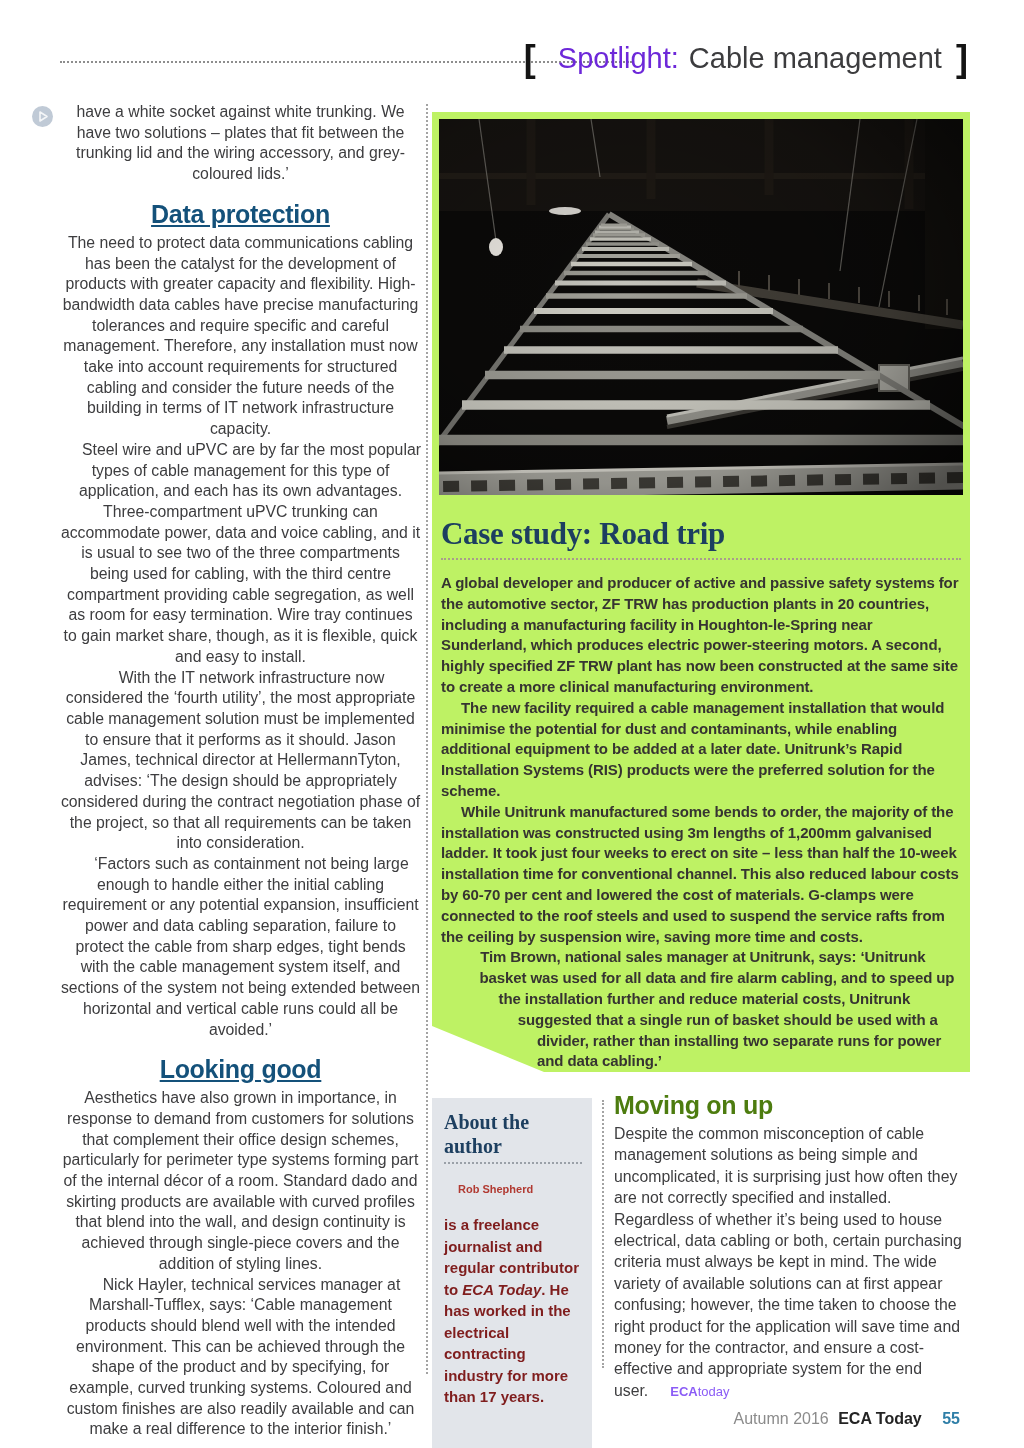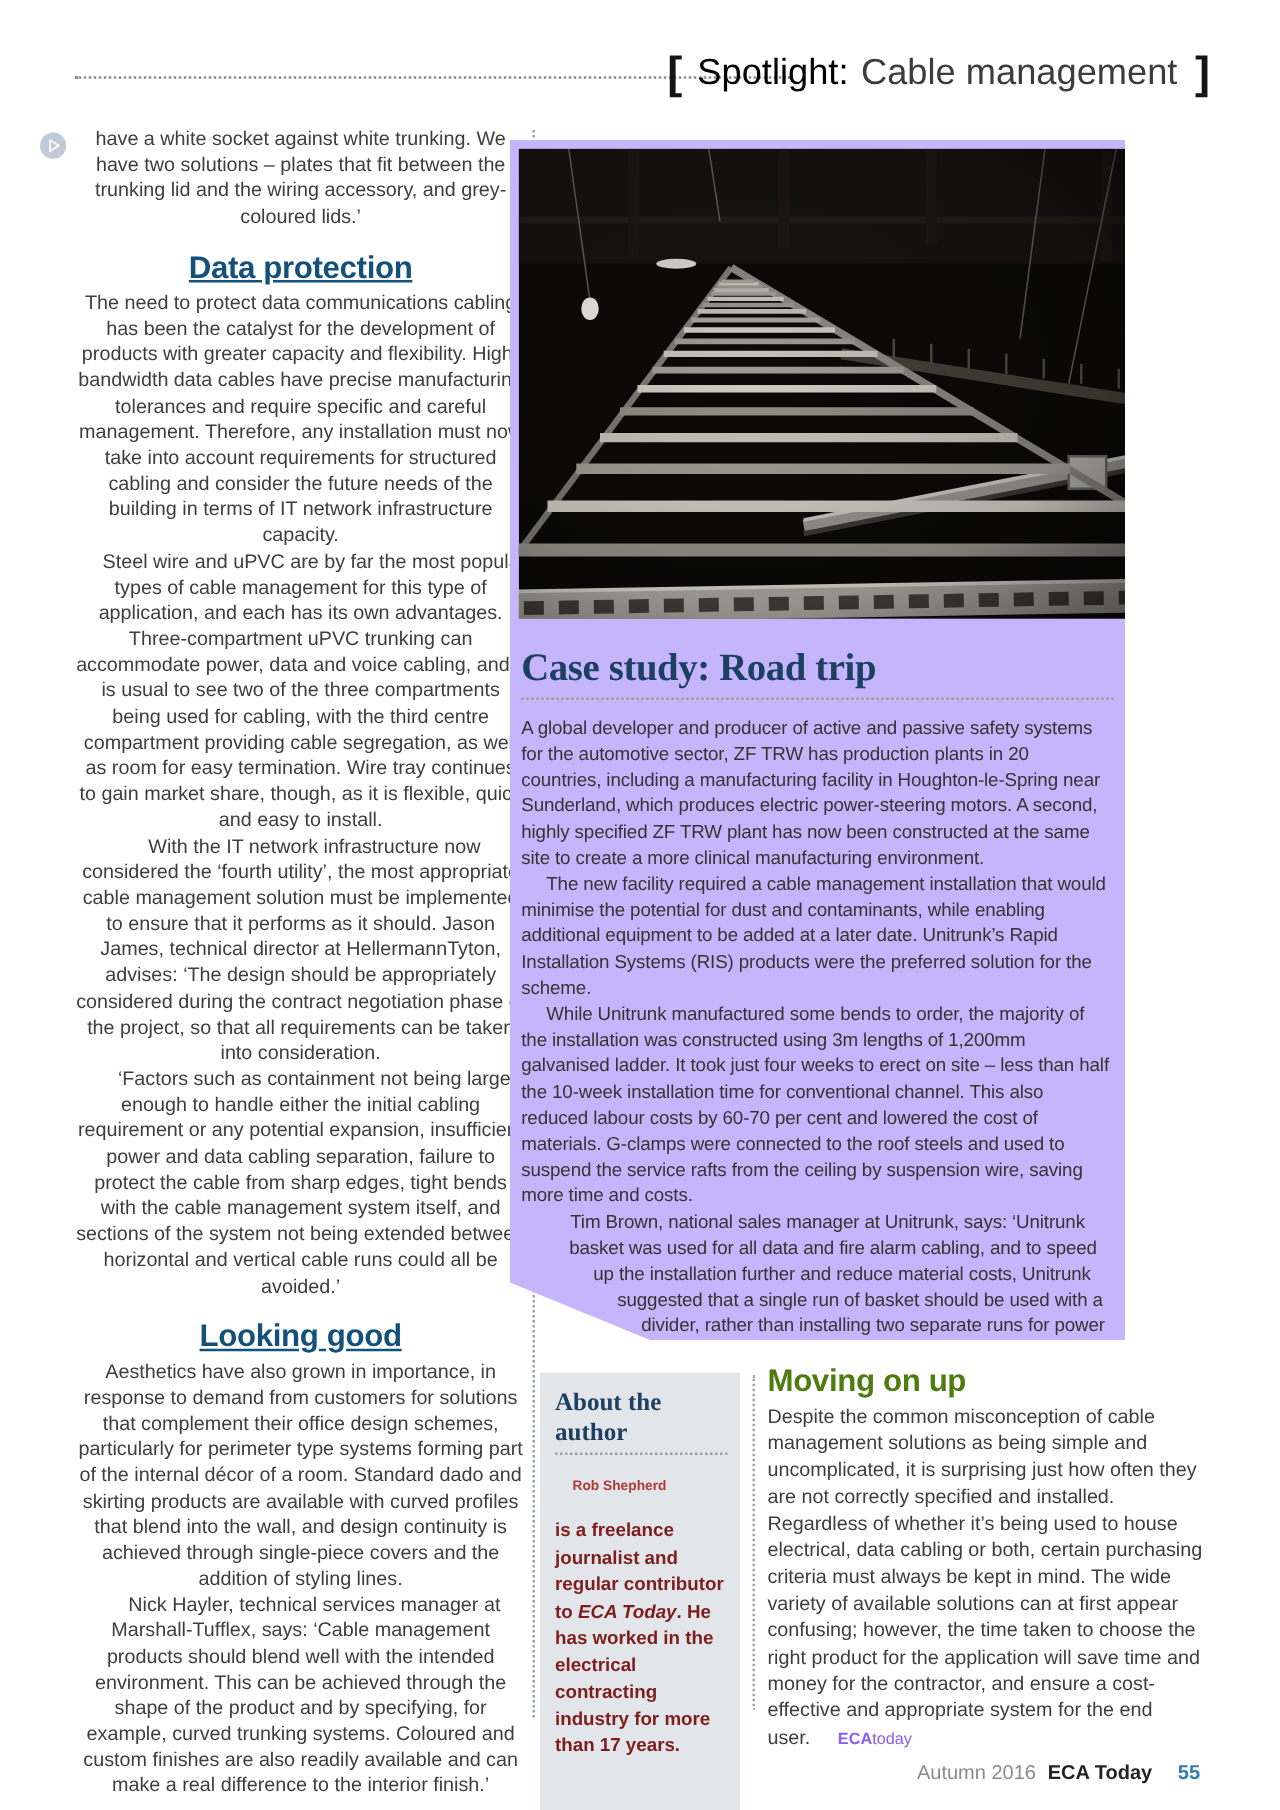--- a/index.html
+++ b/index.html
@@ -3,45 +3,45 @@
 <meta charset="utf-8">
 <style>
   html,body{margin:0;padding:0;background:#ffffff;}
   .page{position:relative;width:1024px;height:1448px;background:#fff;overflow:hidden;
         font-family:"Liberation Sans",sans-serif;color:#3d3d3f;}
 
   
   .top-rule{position:absolute;left:60px;top:61px;width:572px;border-top:2px dotted #8d8d8d;}
   .header{position:absolute;top:42px;right:56px;font-size:29px;color:#3c3c3e;white-space:nowrap;}
   .header .bracket{font-weight:bold;color:#141414;font-size:36px;line-height:29px;vertical-align:-3px;}
-  .header .spotlight{color:#000000;margin:0 2px 0 12px;}
+  .header .spotlight{color:#6d28d9;margin:0 2px 0 22px;}
   .header .bracket.close{margin-left:6px;}
 
   
   .lead-icon{position:absolute;left:31px;top:105px;}
   .left-col{position:absolute;left:60px;top:102px;width:361px;text-align:center;}
   .left-col p{margin:0;font-size:15.8px;line-height:20.7px;color:#3d3d3f;}
   .left-col p.ind{text-indent:22px;}
   .left-col h2{margin:15px 0 5px 0;font-size:25px;line-height:28px;color:#14517a;
                font-weight:bold;letter-spacing:-0.3px;text-decoration:underline;}
   .intro{margin-bottom:0;}
 
   
   .divider-main{position:absolute;left:426px;top:104px;height:1270px;border-left:2px dotted #a3a3a3;}
   .divider-about{position:absolute;left:602px;top:1100px;height:268px;border-left:2px dotted #a3a3a3;}
 
   
-  .panel{position:absolute;left:408px;top:112px;width:492px;height:960px;background:#c4b5fd;
+  .panel{position:absolute;left:432px;top:112px;width:538px;height:960px;background:#bef264;
          clip-path:polygon(0 0,100% 0,100% 100%,112px 100%,0 calc(100% - 46px));}
   .photo-wrap{margin:7px 7px 0 7px;width:524px;height:376px;line-height:0;}
   .cs-title{margin:22px 9px 7px 9px;font-family:"Liberation Serif","DejaVu Serif",serif;
             font-weight:bold;font-size:31px;line-height:34px;color:#1d3f60;letter-spacing:-0.3px;}
   .cs-rule{margin:0 9px;border-top:2px dotted #a89c8c;}
   .cs-body{margin:13px 9px 0 9px;}
-  .cs-body p{margin:0;font-size:15px;line-height:20.8px;font-weight:normal;color:#363431;letter-spacing:-0.1px;}
+  .cs-body p{margin:0;font-size:15px;line-height:20.8px;font-weight:bold;color:#363431;letter-spacing:-0.1px;}
   .cs-body p.ind{text-indent:20px;}
   .corner-float{float:left;width:96px;height:104px;
                 shape-outside:polygon(0 0,96px 104px,0 104px);}
 
   
   .about{position:absolute;left:432px;top:1098px;width:160px;height:356px;background:#e2e5ea;
          box-sizing:border-box;padding:12px 10px 0 12px;}
   .about h3{margin:0 0 4px 0;font-family:"Liberation Serif","DejaVu Serif",serif;font-weight:bold;
             font-size:20px;line-height:24px;color:#1d3f60;}
   .about-rule{border-top:2px dotted #9aa0a8;margin:0 0 8px 0;}

